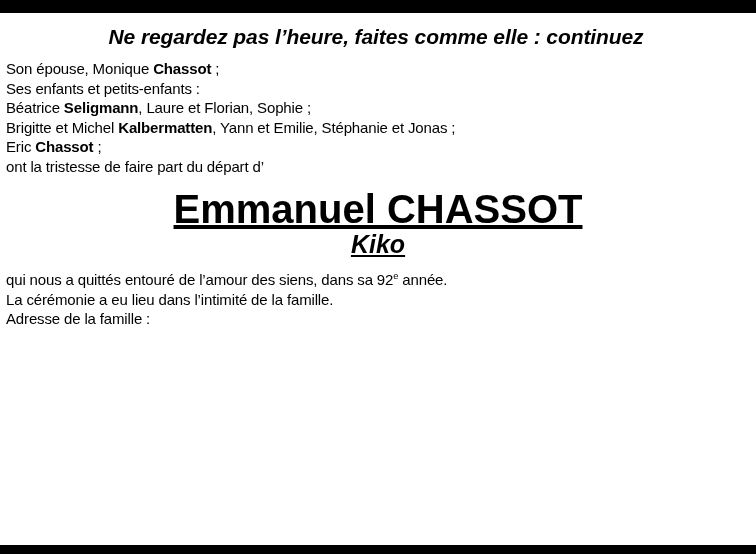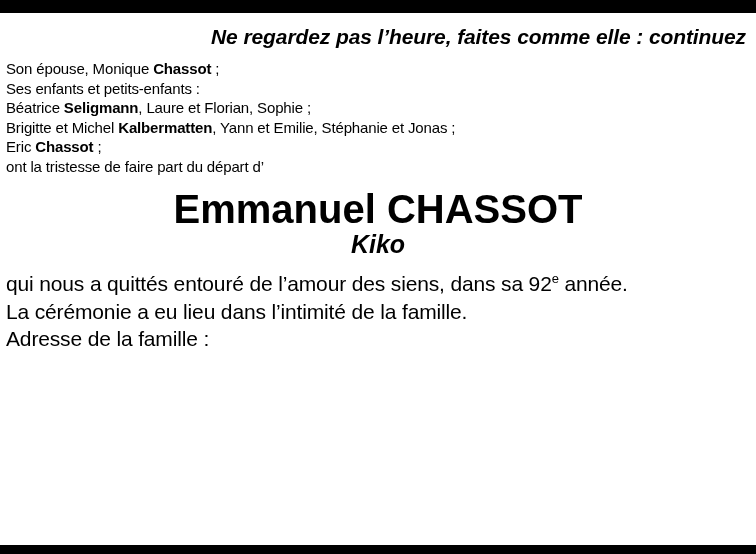--- a/index.html
+++ b/index.html
@@ -32,21 +32,21 @@
     bottom: 0;
     width: 100%;
     height: 9px;
     background: #000000;
   }
   .content {
     padding: 0 6px;
     box-sizing: border-box;
   }
   .headline {
-    text-align: right;
+    text-align: center;
     font-style: italic;
     font-weight: bold;
     font-size: 21px;
     line-height: 1.0;
     padding-top: 13px;
     padding-right: 4px;
     letter-spacing: -0.1px;
   }
   .family-list {
     margin-top: 12px;
@@ -56,38 +56,39 @@
     line-height: 1.305;
     white-space: nowrap;
     letter-spacing: -0.15px;
   }
   .family-line b {
     font-weight: bold;
   }
   .name-block {
     text-align: center;
     margin-top: 12px;
+    text-decoration: underline;
   }
   .deceased-name {
     font-size: 40px;
     font-weight: bold;
     line-height: 1.05;
     letter-spacing: 0px;
   }
   .nickname {
     font-size: 25px;
     font-style: italic;
     font-weight: bold;
     line-height: 1.15;
   }
   .closing {
     margin-top: 11px;
   }
   .closing-line {
-    font-size: 21px;
+    font-size: 15px;
     line-height: 1.305;
     white-space: nowrap;
     letter-spacing: -0.15px;
   }
   sup {
     font-size: 0.62em;
     vertical-align: super;
     line-height: 0;
   }
 </style>

